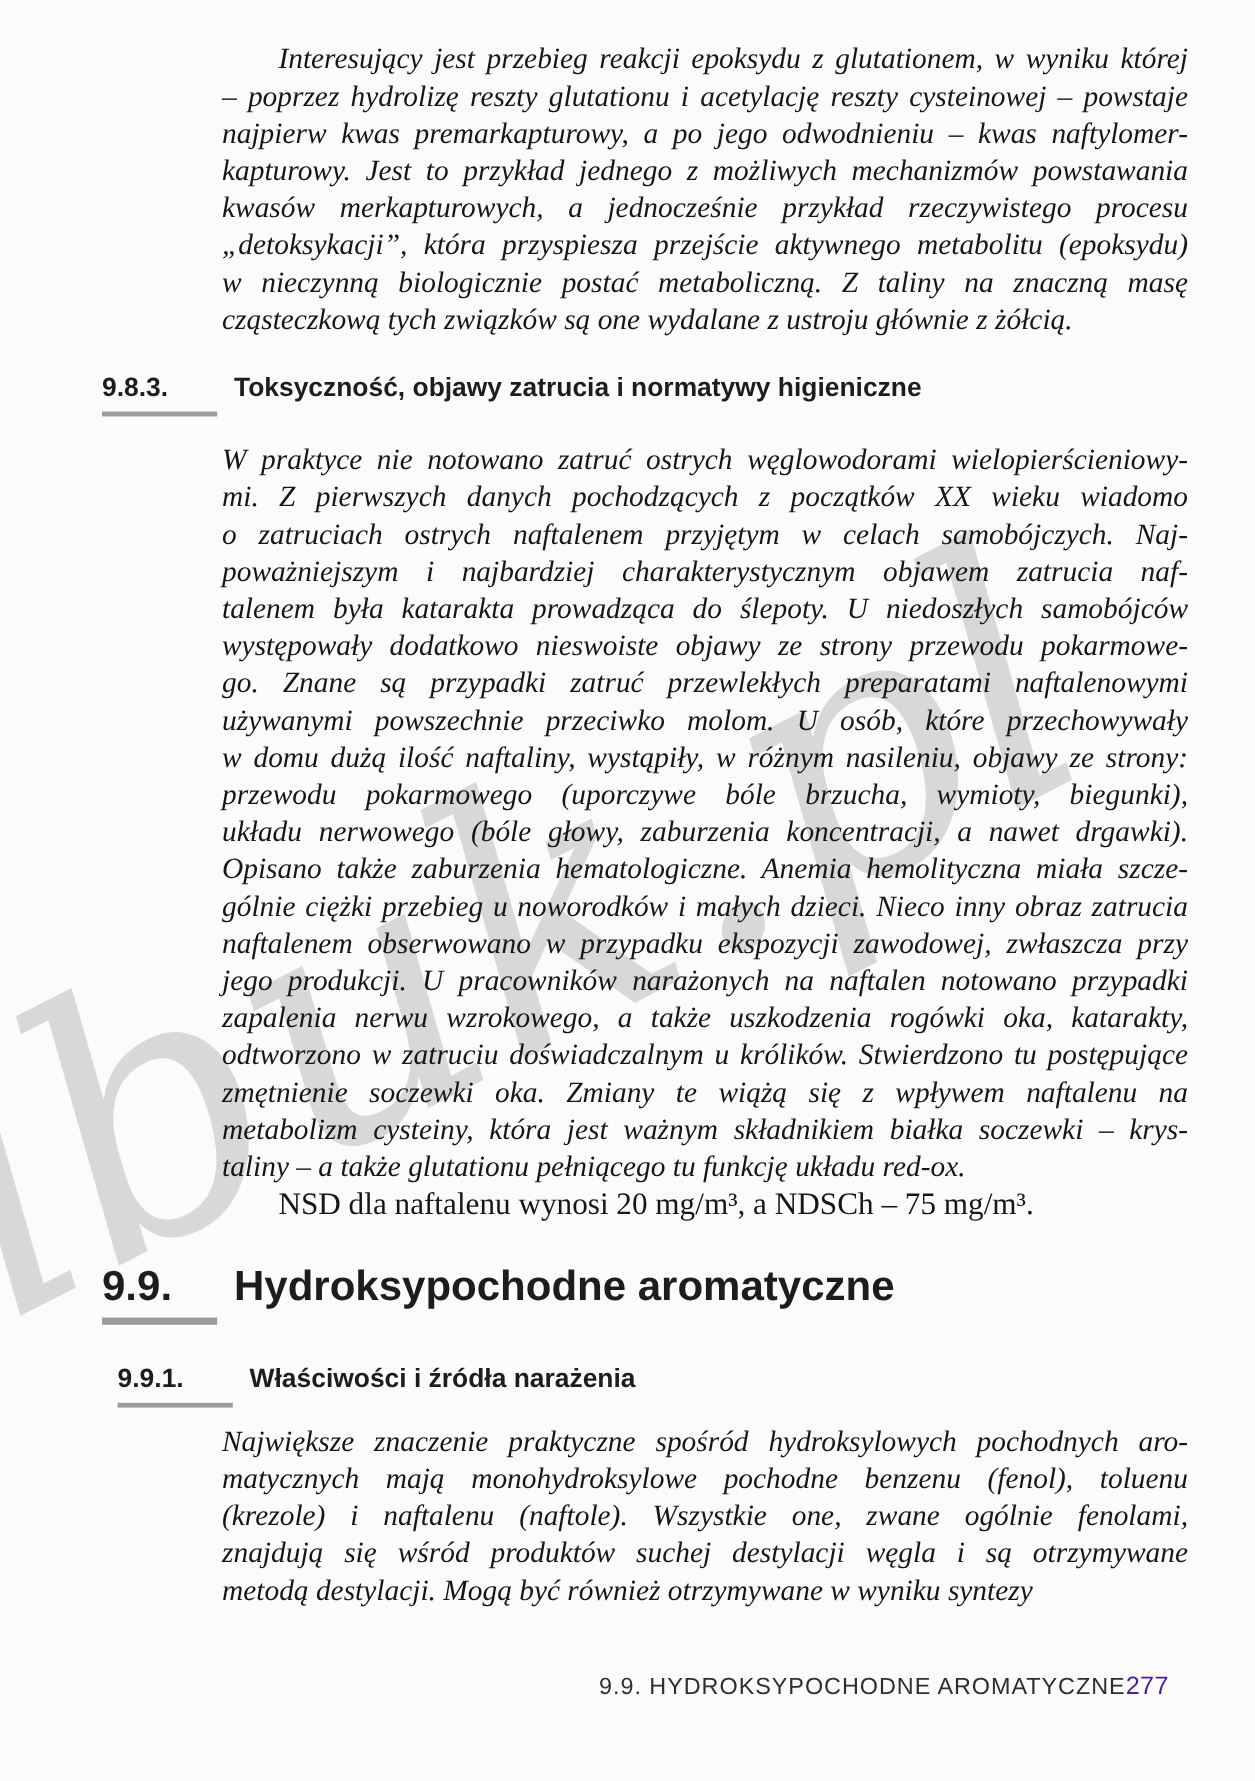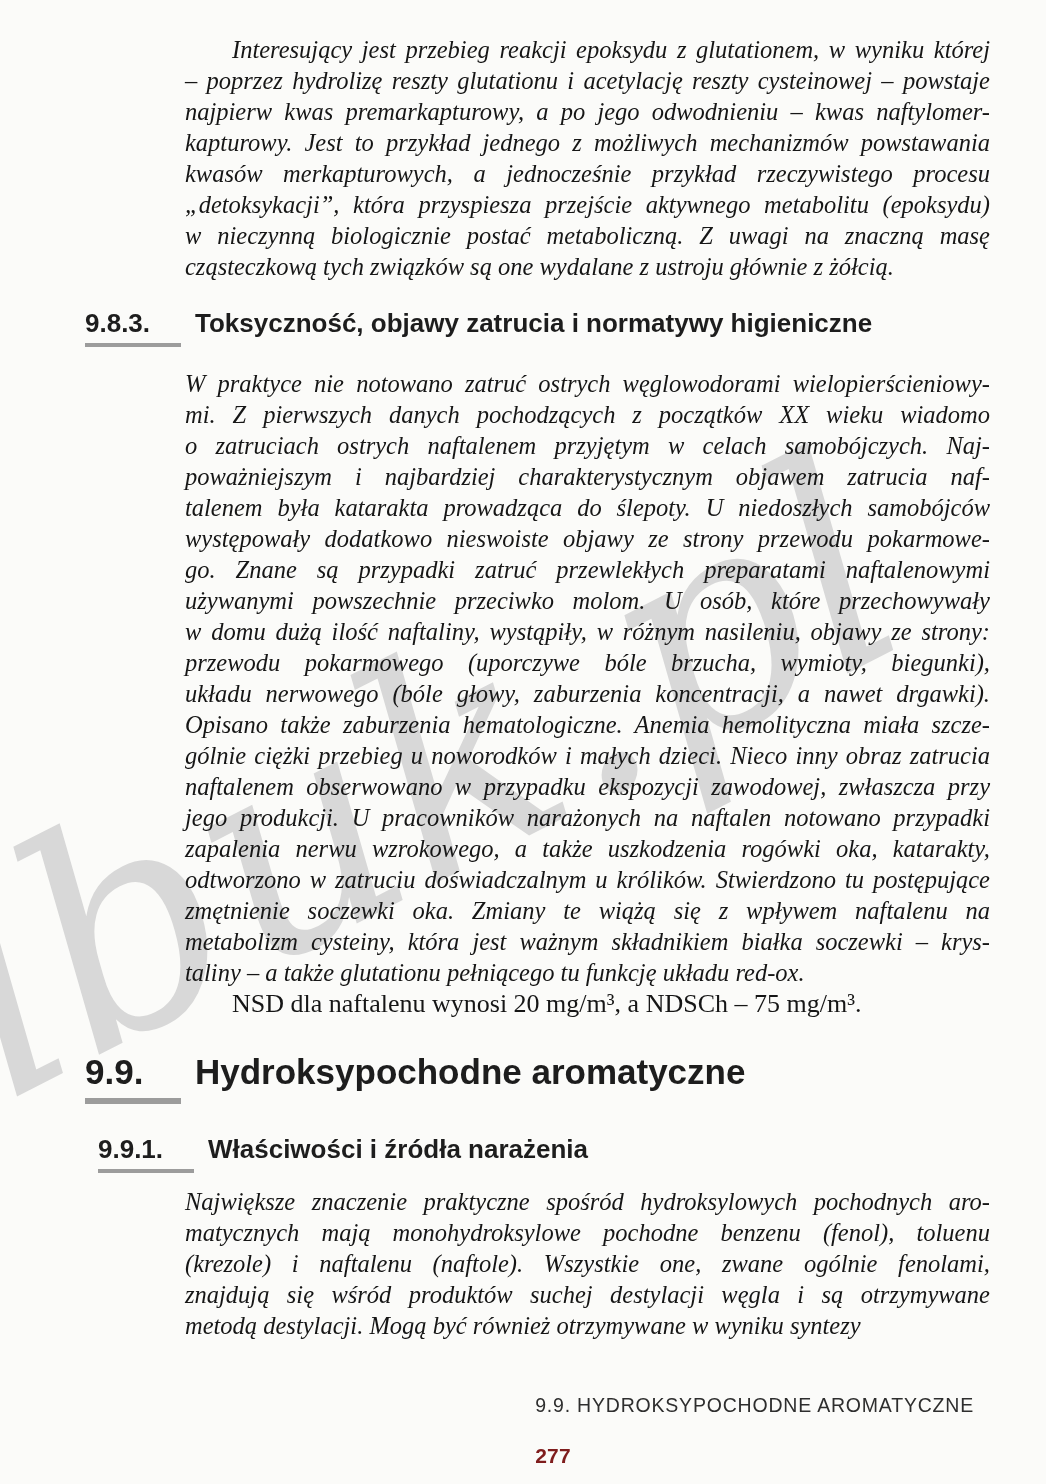--- a/index.html
+++ b/index.html
@@ -35,57 +35,57 @@
   .indent-first .tline:first-child{text-indent:47px;}
   .single-line{
     margin-left:100px;width:805px;
     font-size:26px;line-height:31px;
     text-indent:47px;
   }
   
   .heading{display:flex;align-items:baseline;font-family:"Liberation Sans", sans-serif;font-weight:700;color:#1d1d1d;}
   .hnum{position:relative;flex:0 0 110px;}
   .hnum::after{content:"";position:absolute;left:0;width:96px;background:#9c9c9c;}
-  .h-sub{font-size:26px;line-height:30px;}
+  .h-sub{font-size:22px;line-height:30px;}
   .h-sub .hnum::after{bottom:-9px;height:4px;}
   .h-big{font-size:35px;line-height:40px;}
   .h-big .hnum::after{bottom:-12px;height:6px;}
   .mt-h983{margin-top:26px;}
   .mb-h983{margin-bottom:30px;}
   .mt-para1{margin-top:0;}
   .mt-h99{margin-top:33px;}
   .mt-h991{margin-top:42px;}
   .mb-h991{margin-bottom:22px;margin-left:13px;}
   .mt-nsd{margin-top:0;}
   
   .footer{
     position:absolute;right:72px;top:1394px;z-index:1;
-    display:flex;align-items:baseline;gap:27px;
+    display:flex;align-items:baseline;
     font-family:"Liberation Sans", sans-serif;
-    font-size:19.5px;letter-spacing:0.8px;color:#2e2e2e;flex-direction:column;
+    font-size:19.5px;letter-spacing:0.8px;color:#2e2e2e;
   }
-  .pageno{font-weight:700;font-size:21px;letter-spacing:0.3px;color:#7f1d1d;}
+  .pageno{font-weight:400;font-size:21px;letter-spacing:0.3px;color:#4c1d95;}
 </style>
 </head>
 <body>
 
 <div class="page">
 
   <div class="watermark" style="color: rgb(216, 216, 216);">ibuk.pl</div>
 
   <div class="main">
 
     <div class="para indent-first mt-para1">
         <div class="tline">Interesujący jest przebieg reakcji epoksydu z glutationem, w wyniku której</div>
         <div class="tline">– poprzez hydrolizę reszty glutationu i acetylację reszty cysteinowej – powstaje</div>
         <div class="tline">najpierw kwas premarkapturowy, a po jego odwodnieniu – kwas naftylomer-</div>
         <div class="tline">kapturowy. Jest to przykład jednego z możliwych mechanizmów powstawania</div>
         <div class="tline">kwasów merkapturowych, a jednocześnie przykład rzeczywistego procesu</div>
         <div class="tline">„detoksykacji”, która przyspiesza przejście aktywnego metabolitu (epoksydu)</div>
-        <div class="tline">w nieczynną biologicznie postać metaboliczną. Z uwagi na znaczną masę</div>
+        <div class="tline">w nieczynną biologicznie postać metaboliczną. Z taliny na znaczną masę</div>
         <div class="tline tline-last">cząsteczkową tych związków są one wydalane z ustroju głównie z żółcią.</div>
       </div>
 
     <div class="heading h-sub mt-h983 mb-h983">
       <span class="hnum">9.8.3.</span>
       <span class="htitle">Toksyczność, objawy zatrucia i normatywy higieniczne</span>
     </div>
 
     <div class="para">
         <div class="tline">W praktyce nie notowano zatruć ostrych węglowodorami wielopierścieniowy-</div>

